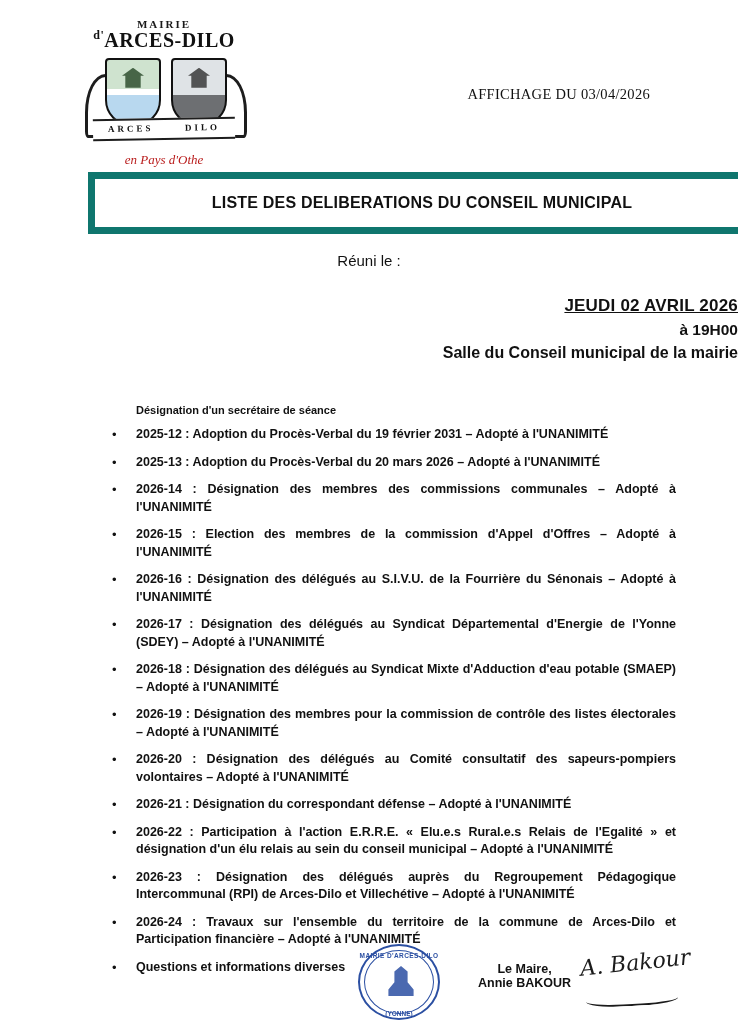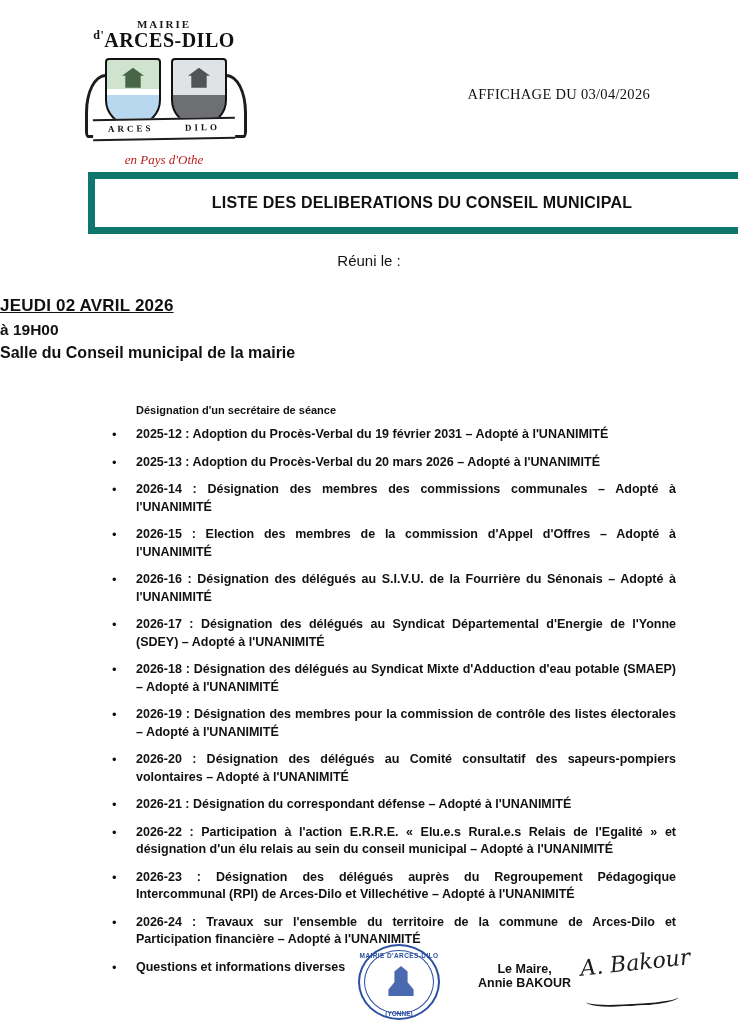--- a/index.html
+++ b/index.html
@@ -169,21 +169,21 @@
     width: 738px;
     text-align: center;
     font-size: 15px;
     color: #111;
   }
   .meeting {
     position: absolute;
     left: 0;
     top: 296px;
     width: 738px;
-    text-align: left;
+    text-align: right;
   }
   .meeting .date {
     font-size: 17px;
     font-weight: bold;
     text-decoration: underline;
     letter-spacing: 0.2px;
   }
   .meeting .time {
     font-size: 15.5px;
     font-weight: bold;

